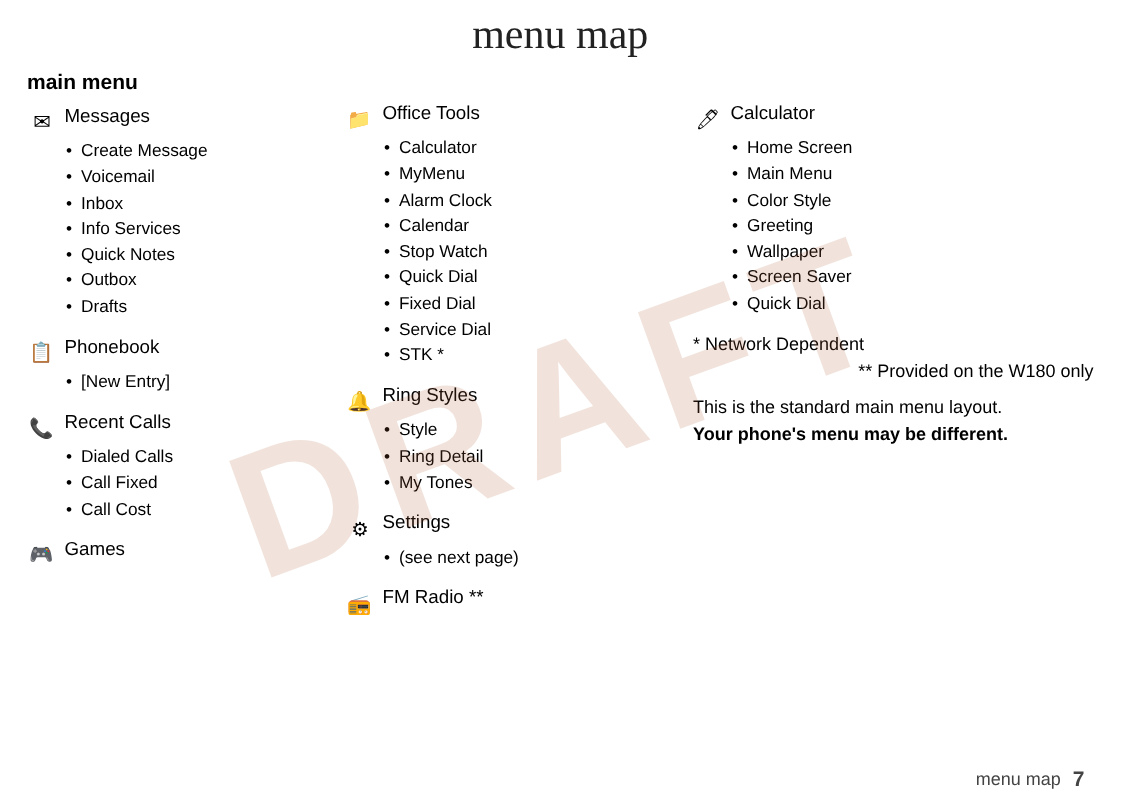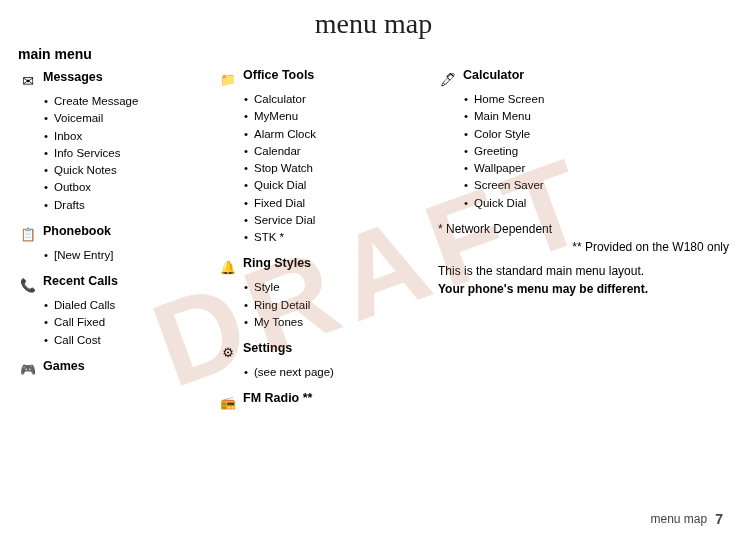--- a/index.html
+++ b/index.html
@@ -37,21 +37,21 @@
       color: #222;
       padding-top: 8px;
       padding-bottom: 6px;
       font-family: Georgia, serif;
     }
 
     .main-content {
       display: flex;
       flex-direction: row;
       padding: 0 18px;
-      gap: 0;
+      gap: 12px;
     }
 
     
     .col-left {
       width: 200px;
       flex-shrink: 0;
     }
 
     
     .col-mid {
@@ -80,21 +80,21 @@
       height: 20px;
       flex-shrink: 0;
       display: flex;
       align-items: center;
       justify-content: center;
       font-size: 14px;
       margin-top: 1px;
     }
 
     .menu-group-title {
-      font-weight: bold;
+      font-weight: normal;
       font-size: 12.5px;
     }
 
     .menu-group ul {
       list-style: none;
       padding-left: 26px;
     }
 
     .menu-group ul li {
       font-size: 11.5px;

